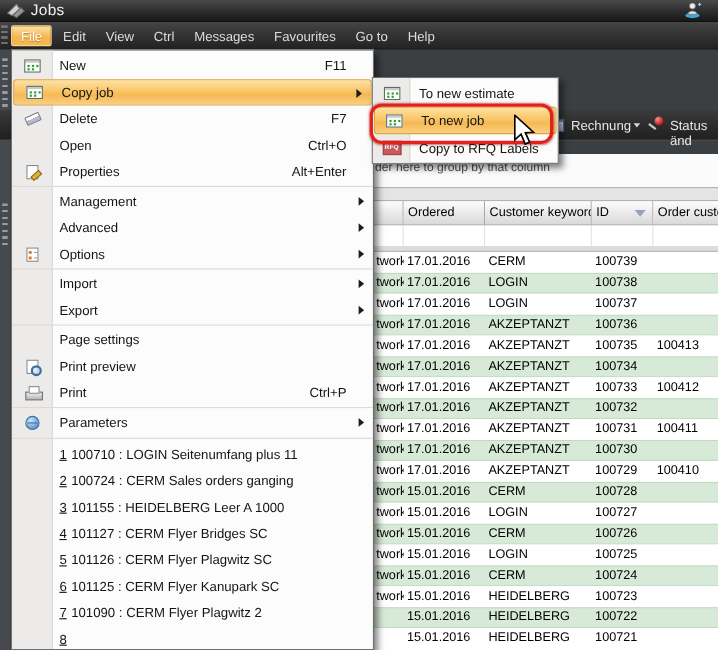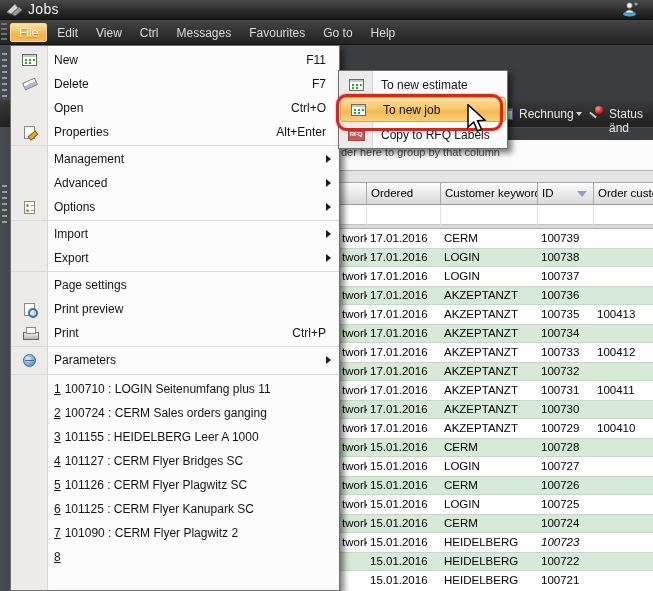--- a/index.html
+++ b/index.html
@@ -70,21 +70,21 @@
   .rows { position:absolute; left:0; top:89px; width:100%; }
   .trow { display:flex; height:19px; background:#fff; }
   .trow.alt { background:var(--row-green); box-shadow:inset 0 1px 0 #c3d9c3, inset 0 -1px 0 #c3d9c3; }
   .tcell { flex:none; padding:3px 2px 0 3px; white-space:nowrap; overflow:hidden; }
 
   
   .menu-panel { position:absolute; left:10px; top:45px; width:330px; height:546px; background:#fcfcfc;
     border:1px solid #6f6f6f; box-shadow:4px 4px 6px rgba(0,0,0,.5); z-index:10; padding-top:2px; }
   .menu-gutter { position:absolute; left:0; top:0; bottom:0; width:37px; background:#edebe9;
     border-right:1px solid #dad8d5; }
-  .mitem { position:relative; display:flex; align-items:center; height:24px; padding-right:13px;
+  .mitem { position:relative; display:flex; align-items:center; height:24px; padding-right:24px;
     font-size:12px; color:#141414; }
   .micon-box { width:37px; flex:none; display:flex; justify-content:center; align-items:center; }
   .mlabel { margin-left:6px; white-space:nowrap; }
   .mshortcut { margin-left:auto; white-space:nowrap; }
   .mitem.hl { background:linear-gradient(180deg,var(--hl-top) 0%,#f9c568 45%,var(--hl-bot) 60%,#f9d083 100%);
     border:1px solid var(--hl-border); border-radius:3px; margin:0 1px; }
   .subarrow { position:absolute; right:8px; top:8px; width:0; height:0; border-top:4px solid transparent;
     border-bottom:4px solid transparent; border-left:5px solid #1c1c1c; }
   .msep { height:0; border-top:1px solid #dadada; margin:1px 0; position:relative; z-index:1; }
   .msep.tall { margin:2px 0; }
@@ -304,21 +304,21 @@
           <div class="tcell" style="width: 28px;">twork</div>
           <div class="tcell" style="width: 74px;">15.01.2016</div>
           <div class="tcell" style="width: 97px;">CERM</div>
           <div class="tcell" style="width: 56px;">100724</div>
           <div class="tcell" style="width: 80px;"></div>
         </div>
         <div class="trow">
           <div class="tcell" style="width: 28px;">twork</div>
           <div class="tcell" style="width: 74px;">15.01.2016</div>
           <div class="tcell" style="width: 97px;">HEIDELBERG</div>
-          <div class="tcell" style="width: 56px; font-style: italic;">100723</div>
+          <div class="tcell" style="width: 56px;">100723</div>
           <div class="tcell" style="width: 80px;"></div>
         </div>
         <div class="trow alt">
           <div class="tcell" style="width: 28px;"></div>
           <div class="tcell" style="width: 74px;">15.01.2016</div>
           <div class="tcell" style="width: 97px;">HEIDELBERG</div>
           <div class="tcell" style="width: 56px;">100722</div>
           <div class="tcell" style="width: 80px;"></div>
         </div>
         <div class="trow">
@@ -333,20 +333,27 @@
 
   <div class="menu-panel">
     <div class="menu-gutter"></div>
     <div id="file-menu-items" style="position:relative;">
         <div class="mitem">
           <span class="micon-box">
             <span class="ic win"></span>
           </span>
           <span class="mlabel">New</span>
           <span class="mshortcut">F11</span>
+        </div>
+        <div class="mitem hl">
+          <span class="micon-box">
+            <span class="ic win copy"></span>
+          </span>
+          <span class="mlabel">Copy job</span>
+          <span class="subarrow"></span>
         </div>
         <div class="mitem">
           <span class="micon-box">
             <span class="ic eraser"></span>
           </span>
           <span class="mlabel">Delete</span>
           <span class="mshortcut">F7</span>
         </div>
         <div class="mitem">
           <span class="micon-box"></span>

